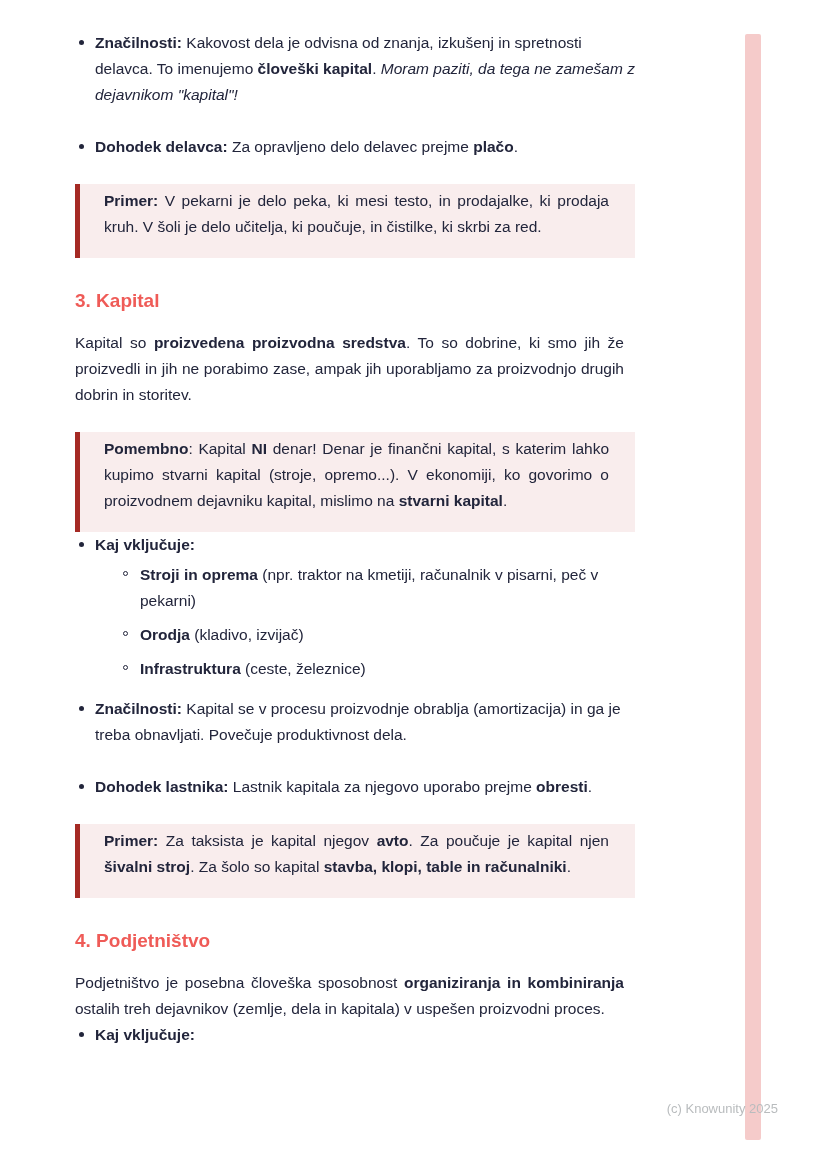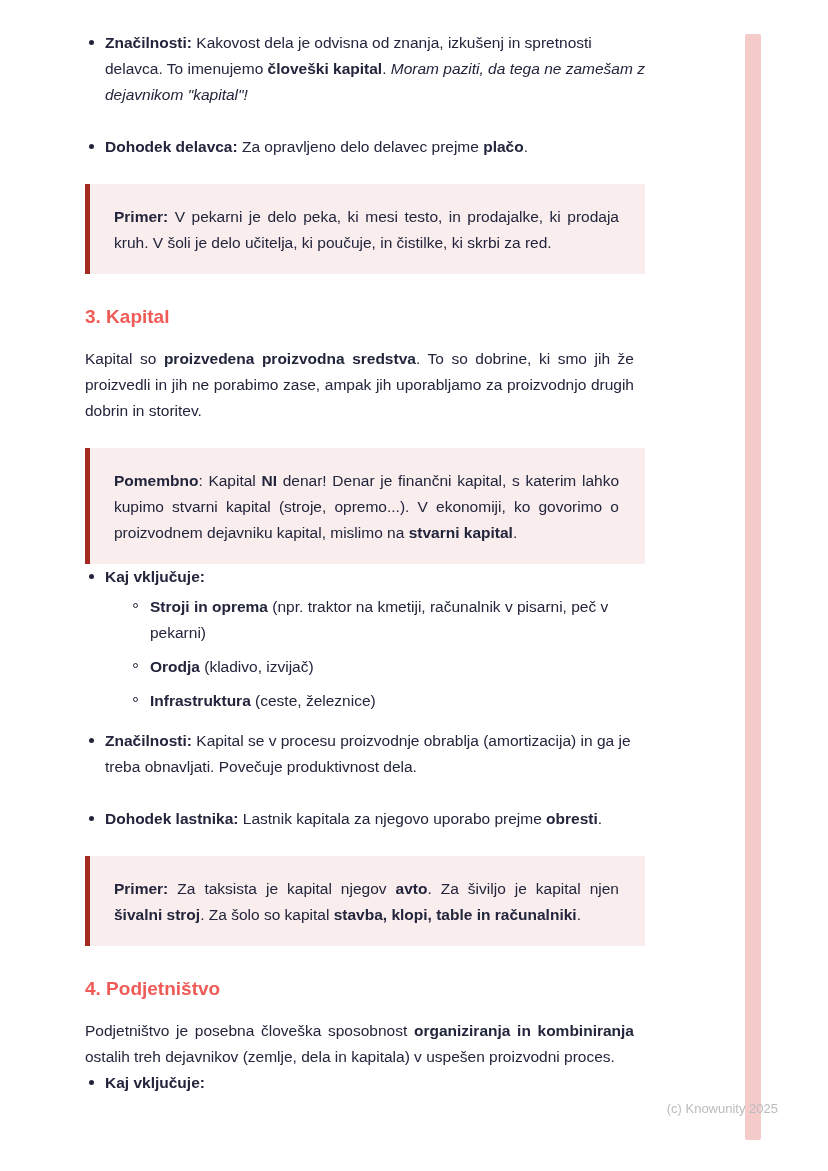--- a/index.html
+++ b/index.html
@@ -27,21 +27,21 @@
   .ribbon{
     position:absolute;
     left:745px; top:34px;
     width:16px; height:1106px;
     background:var(--ribbon);
     border-radius:2px;
     z-index:1;
   }
   .content{
     position:absolute;
-    left:85px; top:30px;
+    left:75px; top:30px;
     width:560px;
     font-size:15.5px;
     line-height:26px;
     z-index:2;
   }
   strong{ font-weight:700; }
   em{ font-style:italic; }
   ul.blist{ list-style:none; margin:0; padding:0; }
   ul.blist > li{
     position:relative;
@@ -62,21 +62,21 @@
   ul.sublist > li + li{ margin-top:8px; }
   .ring{
     position:absolute; left:1px; top:9px;
     width:5px; height:5px; border-radius:50%;
     border:1.5px solid var(--body-text);
     background:transparent;
   }
   .callout{
     background:var(--callout-background);
     border-left:5px solid var(--callout-border);
-    padding:20px 26px 18px 24px;
+    padding:4px 26px 18px 24px;
     margin-top:24px;
   }
   .callout p{
     margin:0;
     text-align:justify;
   }
   h2.section-heading{
     margin:30px 0 0 0;
     font-size:19px;
     line-height:26px;
@@ -153,21 +153,21 @@
         <span class="dot"></span>
         <span><strong>Značilnosti:</strong><span> Kapital se v procesu proizvodnje obrablja (amortizacija) in ga je treba obnavljati. Povečuje produktivnost dela.</span></span>
       </li>
       <li>
         <span class="dot"></span>
         <span><strong>Dohodek lastnika:</strong><span> Lastnik kapitala za njegovo uporabo prejme </span><strong>obresti</strong><span>.</span></span>
       </li>
     </ul>
 
     <div class="callout">
-      <p><strong>Primer:</strong><span> Za taksista je kapital njegov </span><strong>avto</strong><span>. Za šiviljo je kapital njen </span><strong>šivalni stroj</strong><span>. Za šolo so kapital </span><strong>stavba, klopi, table in računalniki</strong><span>.</span></p>
+      <p><strong>Primer:</strong><span> Za taksista je kapital njegov </span><strong>avto</strong><span>. Za poučuje je kapital njen </span><strong>šivalni stroj</strong><span>. Za šolo so kapital </span><strong>stavba, klopi, table in računalniki</strong><span>.</span></p>
     </div>
 
     <h2 class="section-heading">4. Podjetništvo</h2>
 
     <p class="para"><span>Podjetništvo je posebna človeška sposobnost </span><strong>organiziranja in kombiniranja</strong><span> ostalih treh dejavnikov (zemlje, dela in kapitala) v uspešen proizvodni proces.</span></p>
 
     <ul class="blist mt-list-sm">
       <li>
         <span class="dot"></span>
         <span><strong>Kaj vključuje:</strong></span>

